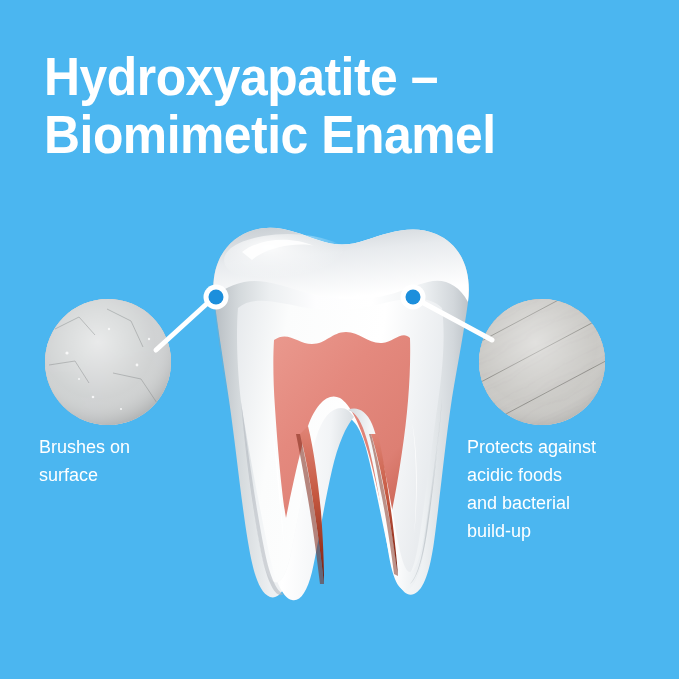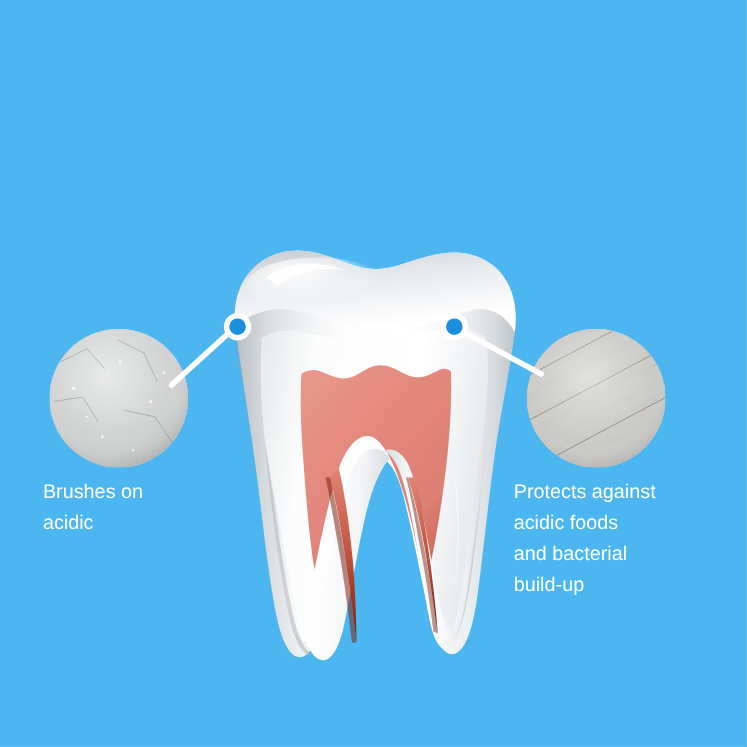--- a/index.html
+++ b/index.html
@@ -108,20 +108,24 @@
   }
   .caption-line {
     white-space: nowrap;
   }
 </style>
 </head>
 <body>
 
 <div id="infographic">
 
+  <div id="title-block">
+    <div class="title-line">Hydroxyapatite –</div>
+    <div class="title-line">Biomimetic Enamel</div>
+  </div>
 
   <div id="tooth-figure">
     <svg viewBox="0 0 288 390" xmlns="http://www.w3.org/2000/svg">
       <defs>
         <linearGradient id="enamelGrad" x1="0" y1="0" x2="1" y2="0">
           <stop offset="0" stop-color="#b7bdc2"></stop>
           <stop offset="0.10" stop-color="#d4d9dc"></stop>
           <stop offset="0.22" stop-color="#eceff1"></stop>
           <stop offset="0.40" stop-color="#fdfdfe"></stop>
           <stop offset="0.62" stop-color="#ffffff"></stop>
@@ -430,21 +434,21 @@
     </g>
 
     <g>
       <circle cx="413" cy="297" r="12.5" fill="#ffffff"></circle>
       <circle cx="413" cy="297" r="7.5" fill="#1c8fdc"></circle>
     </g>
   </svg>
 
   <div class="caption" id="caption-left">
     <div class="caption-line">Brushes on</div>
-    <div class="caption-line">acidic</div>
+    <div class="caption-line">surface</div>
   </div>
 
   <div class="caption" id="caption-right">
     <div class="caption-line">Protects against</div>
     <div class="caption-line">acidic foods</div>
     <div class="caption-line">and bacterial</div>
     <div class="caption-line">build-up</div>
   </div>
 
 </div>

